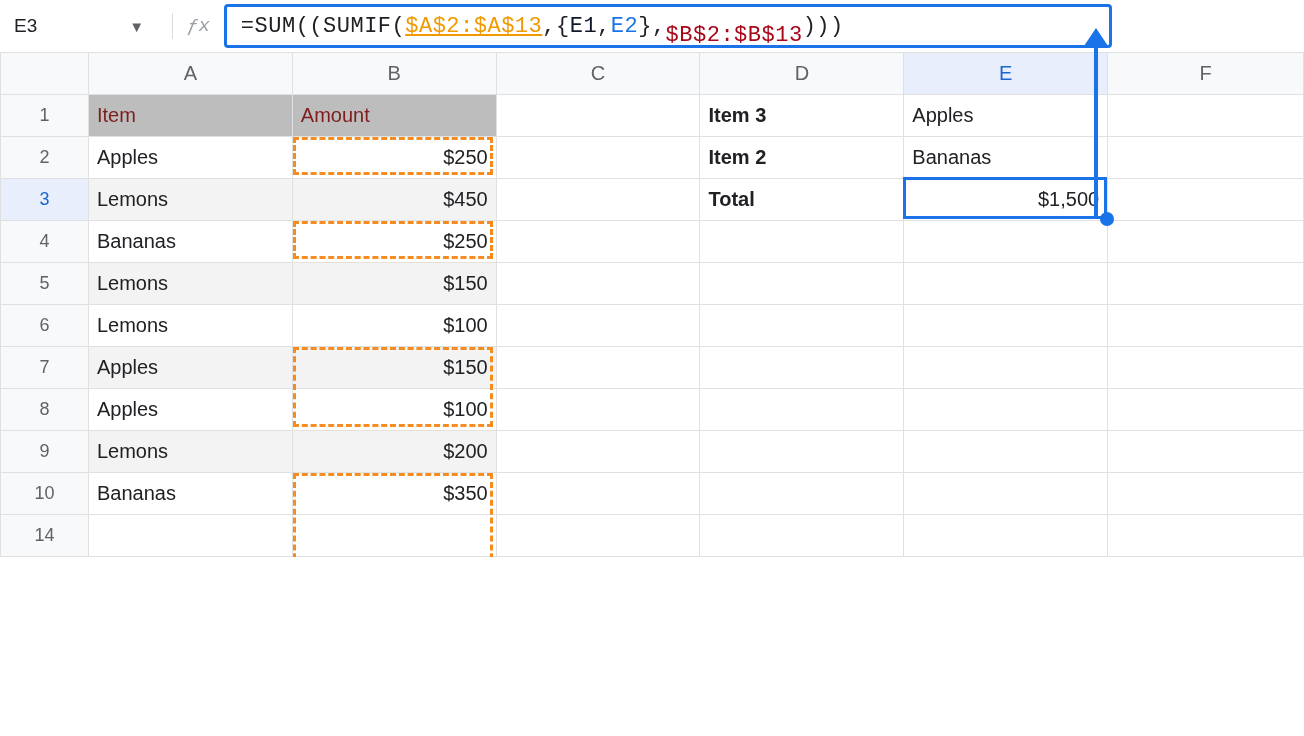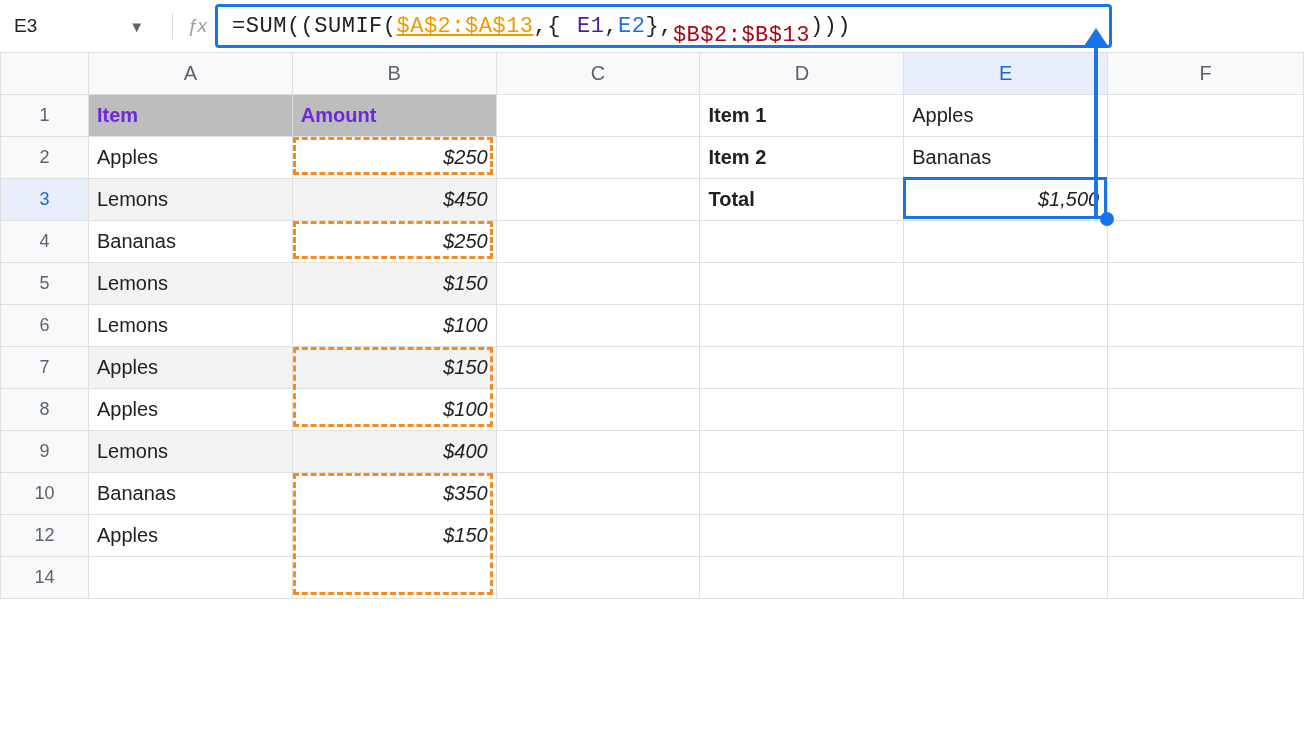--- a/index.html
+++ b/index.html
@@ -25,45 +25,45 @@
     display: flex;
     align-items: center;
     justify-content: space-between;
     padding: 0 14px 0 4px;
     font-size: 19px;
     color: #202124;
   }
   .name-box .dd { color: #5f6368; font-size: 15px; }
   .vbar { width: 1px; height: 26px; background: #dadce0; margin: 0 14px; }
   .fx {
-    font-family: Liberation Sans, sans-serif;
+    font-family: Liberation Mono, monospace;
     font-style: italic;
     color: #9aa0a6;
     font-size: 19px;
-    margin-right: 8px;
+    margin-right: 14px;
   }
   .formula-bar {
     flex: 1;
     height: 44px;
     display: flex;
     align-items: center;
     font-family: Consolas,"Courier New",monospace;
     font-size: 22px;
     letter-spacing: 0.5px;
     border: 3px solid #1a73e8;
     border-radius: 4px;
     padding: 0 14px;
     margin-right: 180px;
     white-space: nowrap;
     overflow: hidden;
     position: relative;
   }
   .formula-op, .formula-fn { color: #202124; }
   .formula-r1 { color: #f29900; text-decoration: underline; }
-  .formula-r2 { color: #4c1d95; margin-left: 16px; }
+  .formula-r2 { color: #0f172a; }
   .formula-r3 { color: #1a73e8; }
   .formula-r4 { color: #a8071a; margin-top: 18px; }
 
   
   .arrow-vert {
     position: absolute;
     left: 1094px;
     top: 44px;
     width: 4px;
     height: 174px;
@@ -120,25 +120,25 @@
     background: #e8eefc;
     color: #1a67d2;
   }
   th.rowhdr-active {
     background: #e8eefc;
     color: #1a67d2;
   }
 
   td.hdrcell {
     background: #bdbdbd !important;
-    font-weight: 700;
-    color: #6d28d9;
+    font-weight: 400;
+    color: #7f1d1d;
   }
   td.shade { background: #f3f3f3; }
-  td.num { text-align: right; font-style: italic; }
+  td.num { text-align: right; }
   td.bold { font-weight: 700; }
 
   
   .sel-box {
     position: absolute;
     border: 3px solid #1a73e8;
     pointer-events: none;
     z-index: 20;
   }
   .sel-handle {
@@ -212,21 +212,21 @@
           <th class="colhdr-active">E</th>
           <th>F</th>
         </tr>
   </thead>
   <tbody id="sheet-body">
         <tr>
           <th class="rowhdr">1</th>
           <td class="hdrcell">Item</td>
           <td class="hdrcell">Amount</td>
           <td></td>
-          <td class="bold">Item 1</td>
+          <td class="bold">Item 3</td>
           <td>Apples</td>
           <td></td>
         </tr>
         <tr>
           <th class="rowhdr">2</th>
           <td>Apples</td>
           <td class="num">$250</td>
           <td></td>
           <td class="bold">Item 2</td>
           <td>Bananas</td>
@@ -282,39 +282,30 @@
           <td>Apples</td>
           <td class="num">$100</td>
           <td></td>
           <td></td>
           <td></td>
           <td></td>
         </tr>
         <tr>
           <th class="rowhdr">9</th>
           <td class="shade">Lemons</td>
-          <td class="num shade">$400</td>
+          <td class="num shade">$200</td>
           <td></td>
           <td></td>
           <td></td>
           <td></td>
         </tr>
         <tr>
           <th class="rowhdr">10</th>
           <td>Bananas</td>
           <td class="num">$350</td>
-          <td></td>
-          <td></td>
-          <td></td>
-          <td></td>
-        </tr>
-        <tr>
-          <th class="rowhdr">12</th>
-          <td>Apples</td>
-          <td class="num">$150</td>
           <td></td>
           <td></td>
           <td></td>
           <td></td>
         </tr>
         <tr>
           <th class="rowhdr">14</th>
           <td></td>
           <td></td>
           <td></td>

